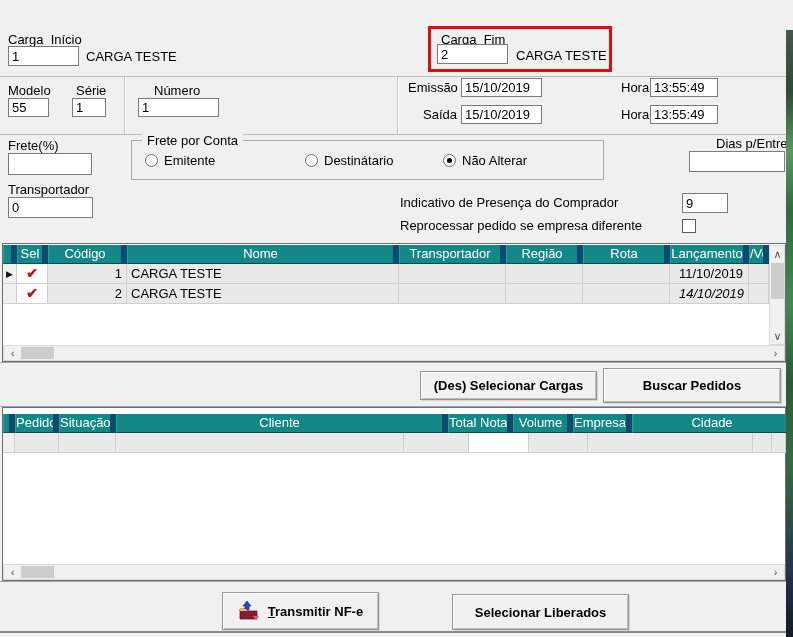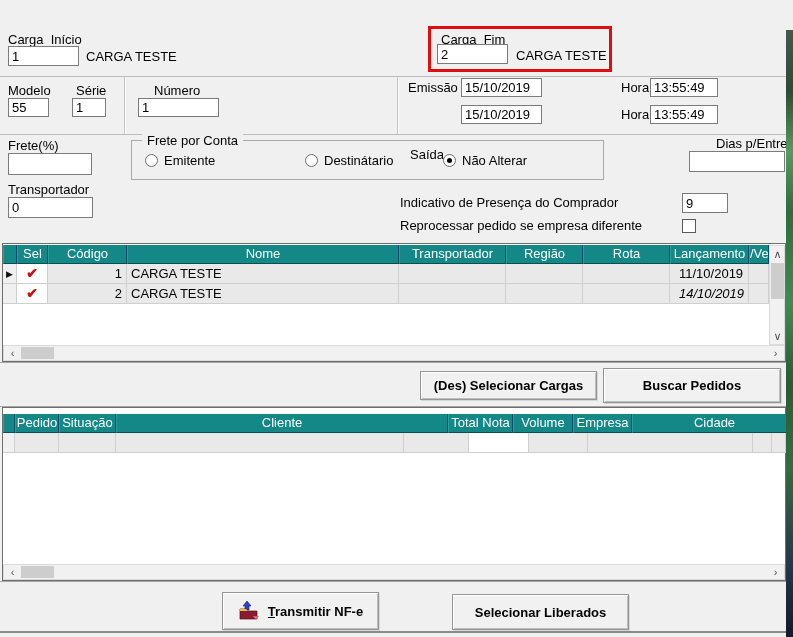--- a/index.html
+++ b/index.html
@@ -28,21 +28,21 @@
   .checkbox { position:absolute; width:14px; height:14px; background:#fff; border:1px solid #5a5a5a; }
   .btn {
     position:absolute; background:#f1f1f1; border:1px solid #969696;
     box-shadow:inset 1px 1px 0 #ffffff, inset -1px -1px 0 #bdbdbd, 1px 1px 0 #d7d7d7;
     font-weight:bold; font-size:13px; display:flex; align-items:center; justify-content:center; gap:8px;
   }
   .gridbox { position:absolute; background:#fff; border:1px solid #6e6e6e; }
   .ghdr { position:absolute; display:flex; height:19px; }
   .hcell {
     background:#148787; color:#fff; text-align:center; height:19px; line-height:18px;
-    border-right:1px solid #0c4a6e; border-left:1px solid #2d9c9c; border-bottom:1px solid #0a4e4e;
+    border-right:6px solid #0c4a6e; border-left:1px solid #2d9c9c; border-bottom:1px solid #0a4e4e;
     overflow:hidden; white-space:nowrap; flex:none;
   }
   .grow { position:absolute; display:flex; height:20px; }
   .dcell {
     background:#e9e9e9; border-right:1px solid #cfcfcf; border-bottom:1px solid #cfcfcf;
     height:20px; line-height:19px; overflow:hidden; white-space:nowrap; flex:none;
   }
   .dcell.ind { background:#f0f0f0; text-align:center; font-size:9px; line-height:20px; color:#111; }
   .dcell.selcol { background:#fff; text-align:center; }
   .chk { color:#c41414; font-weight:bold; font-size:14px; }
@@ -83,21 +83,21 @@
   <input class="inp" style="left: 8px; top: 98px; width: 41px; height: 19px;" value="55">
   <span class="lbl" style="left:76px;top:84px;">Série</span>
   <input class="inp" style="left: 72px; top: 98px; width: 34px; height: 19px;" value="1">
   <span class="lbl" style="left:154px;top:84px;">Número</span>
   <input class="inp" style="left: 138px; top: 98px; width: 81px; height: 19px;" value="1">
 
   <span class="lbl" style="left:408px;top:81px;">Emissão</span>
   <input class="inp" style="left: 461px; top: 78px; width: 81px; height: 19px;" value="15/10/2019">
   <span class="lbl" style="left:621px;top:81px;">Hora</span>
   <input class="inp" style="left: 650px; top: 78px; width: 68px; height: 19px;" value="13:55:49">
-  <span class="lbl" style="left:410px;top:108px;margin-top:40px;">Saída</span>
+  <span class="lbl" style="left:423px;top:108px;">Saída</span>
   <input class="inp" style="left: 461px; top: 105px; width: 81px; height: 19px;" value="15/10/2019">
   <span class="lbl" style="left:621px;top:108px;">Hora</span>
   <input class="inp" style="left: 650px; top: 105px; width: 68px; height: 19px;" value="13:55:49">
 
   <span class="lbl" style="left:8px;top:139px;">Frete(%)</span>
   <input class="inp" style="left: 8px; top: 153px; width: 84px; height: 22px;">
 
   <div class="groupbox" style="left:131px;top:140px;width:473px;height:40px;padding-left:12px;">
     <span class="legend">Frete por Conta</span>
   </div>

